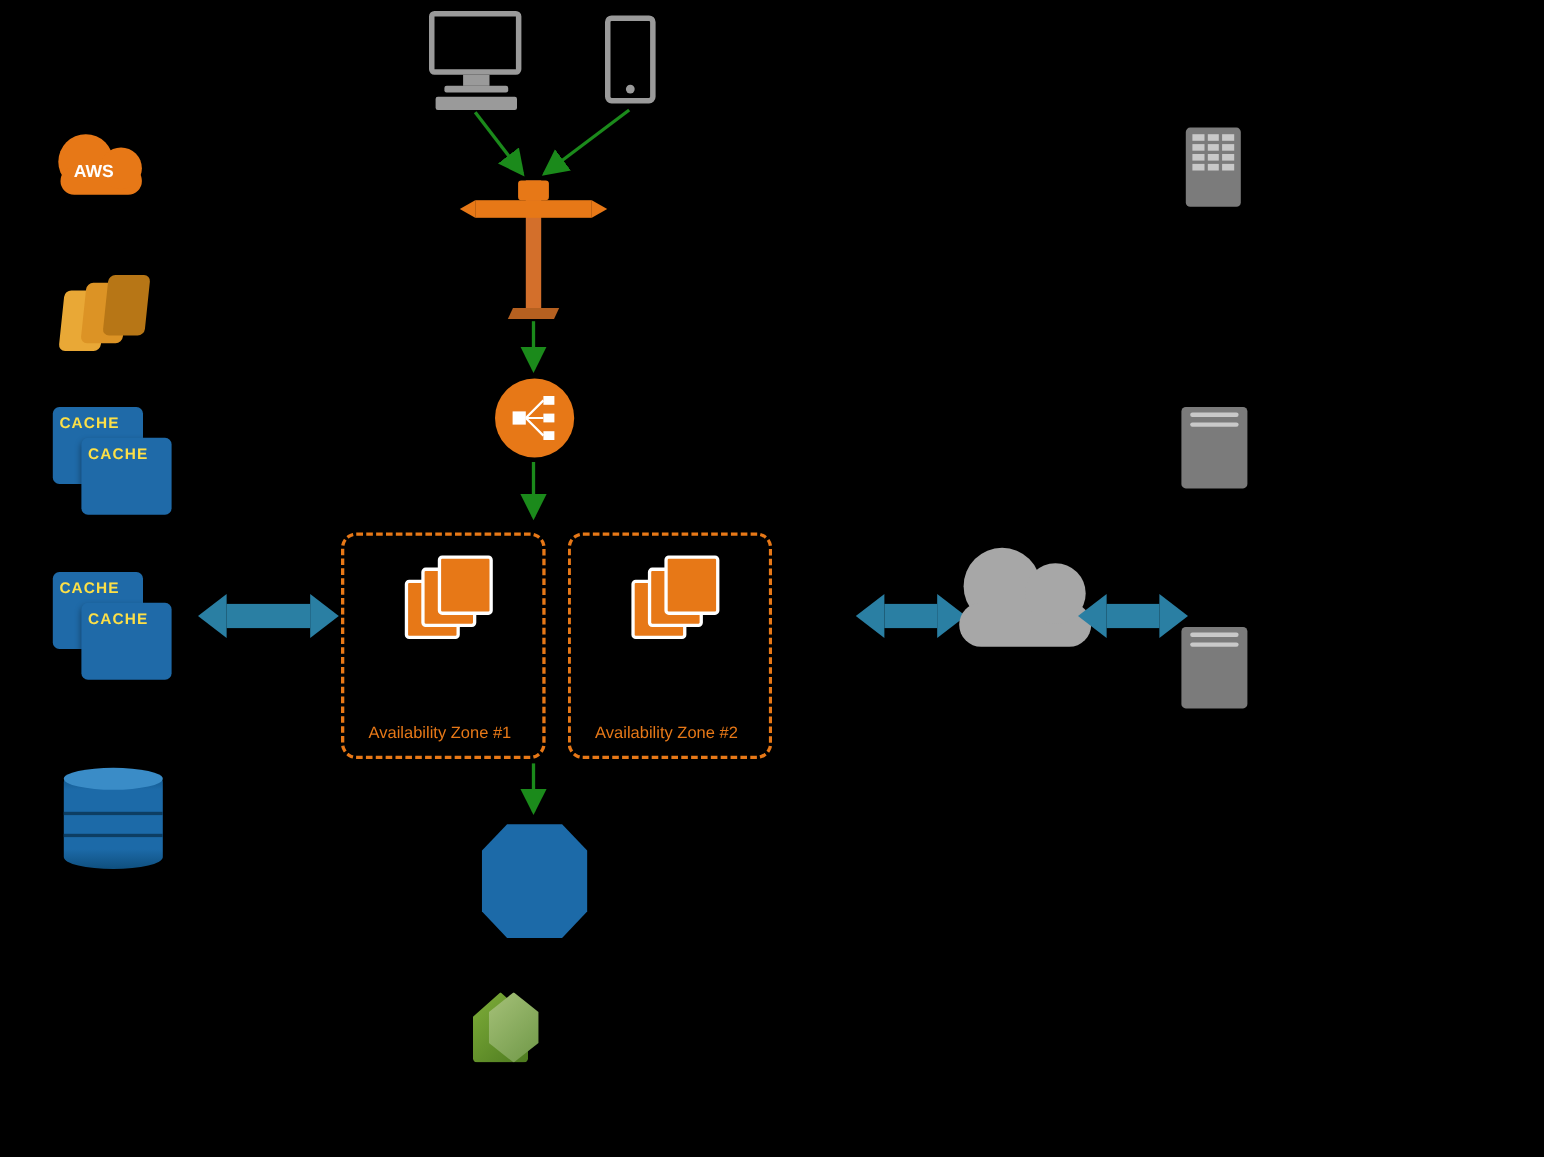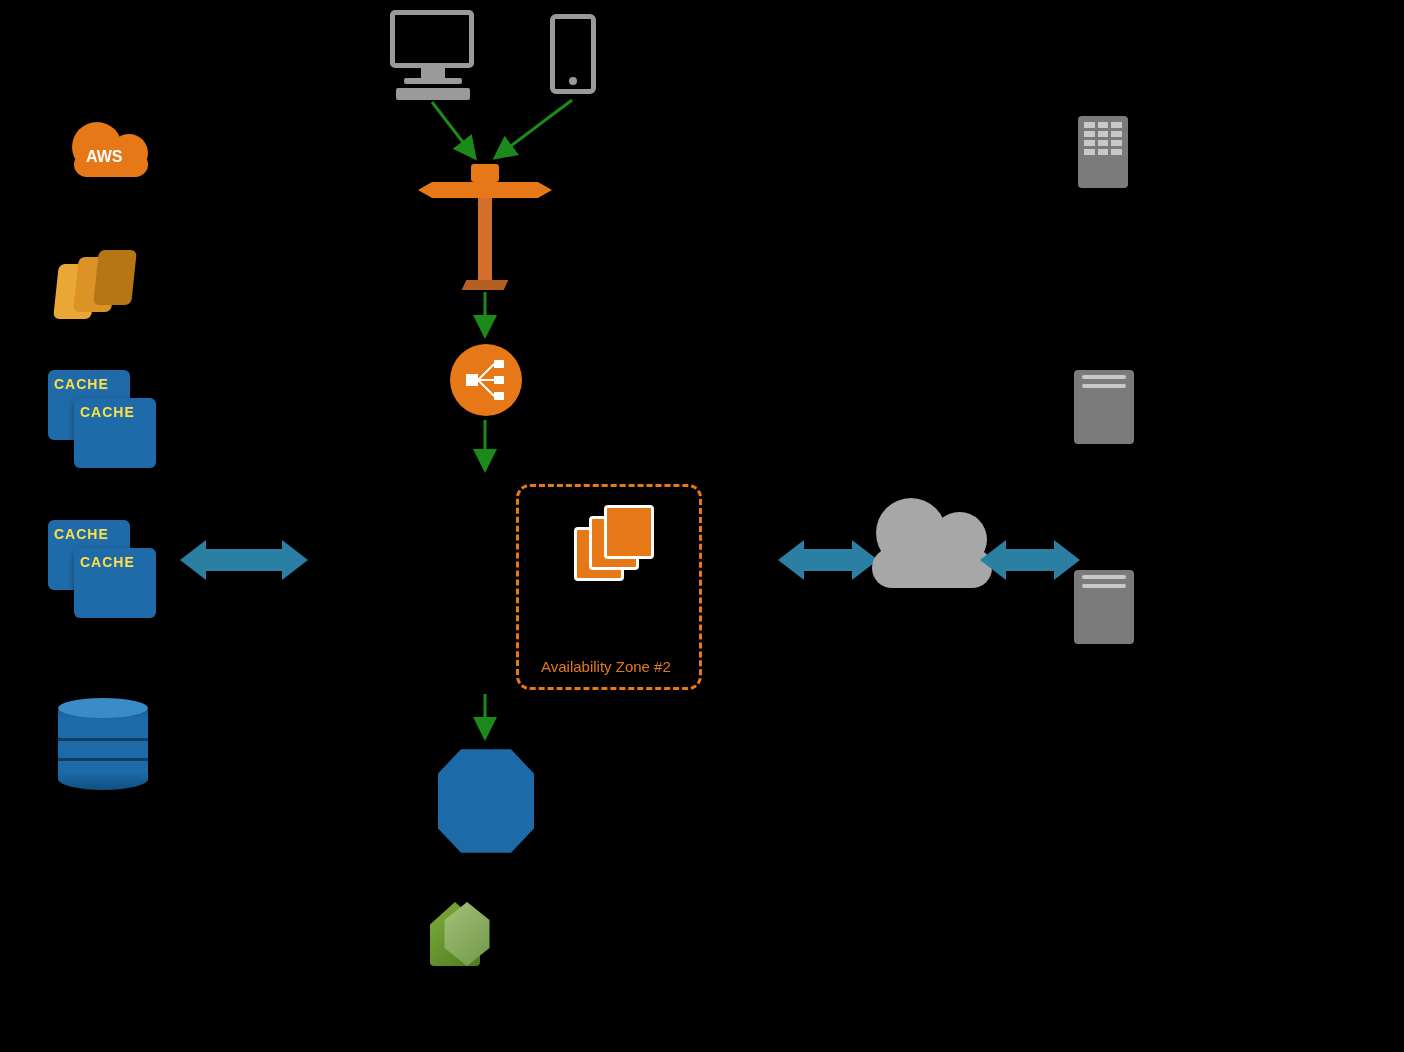--- a/index.html
+++ b/index.html
@@ -63,21 +63,21 @@
   .desktop .kb{width:74px;height:12px;background:#9a9a9a;margin:4px auto 0;border-radius:2px}
   .phone{position:absolute;width:46px;height:80px;border:5px solid #9a9a9a;border-radius:6px;box-sizing:border-box}
   .phone:after{content:"";position:absolute;bottom:4px;left:50%;width:8px;height:8px;background:#9a9a9a;border-radius:50%;transform:translateX(-50%)}
   svg.arrow{position:absolute;overflow:visible}
 </style>
 </head>
 <body>
 
 <div class="canvas">
 
-  <div class="aws-cloud" style="left:64px;top:122px">
+  <div class="aws-cloud" style="left:45px;top:122px">
     <span class="bar"></span>
       <span class="txt">AWS</span>
   </div>
 
   <div class="cf" style="left:56px;top:250px">
     <div class="poly p1"></div>
       <div class="poly p2"></div>
       <div class="poly p3"></div>
   </div>
 
@@ -128,20 +128,28 @@
   <div class="elb" style="left:450px;top:344px">
     <svg width="44" height="44" viewBox="0 0 44 44">
       <rect x="2" y="16" width="12" height="12" fill="#fff"></rect>
       <rect x="30" y="2" width="10" height="8" fill="#fff"></rect>
       <rect x="30" y="18" width="10" height="8" fill="#fff"></rect>
       <rect x="30" y="34" width="10" height="8" fill="#fff"></rect>
       <path d="M14 22 L30 6 M14 22 L30 22 M14 22 L30 38" stroke="#fff" stroke-width="2" fill="none"></path>
     </svg>
   </div>
 
+  <div class="az-box" style="left:310px;top:484px">
+    <div class="servers">
+      <div class="server s1"></div>
+        <div class="server s2"></div>
+        <div class="server s3"></div>
+    </div>
+    <div class="small-label" style="left:22px;bottom:12px">Availability Zone #1</div>
+  </div>
   <div class="az-box" style="left:516px;top:484px">
     <div class="servers">
       <div class="server s1"></div>
         <div class="server s2"></div>
         <div class="server s3"></div>
     </div>
     <div class="small-label" style="left:22px;bottom:12px">Availability Zone #2</div>
   </div>
 
   <div class="bi-arrow" style="left:180px;top:540px;width:128px">

